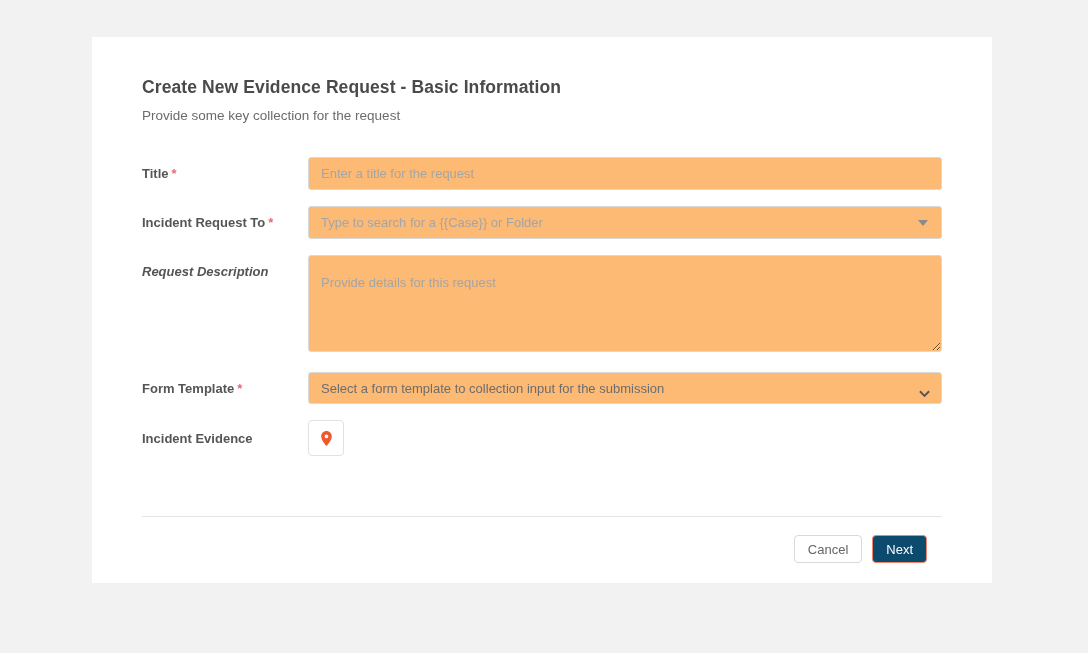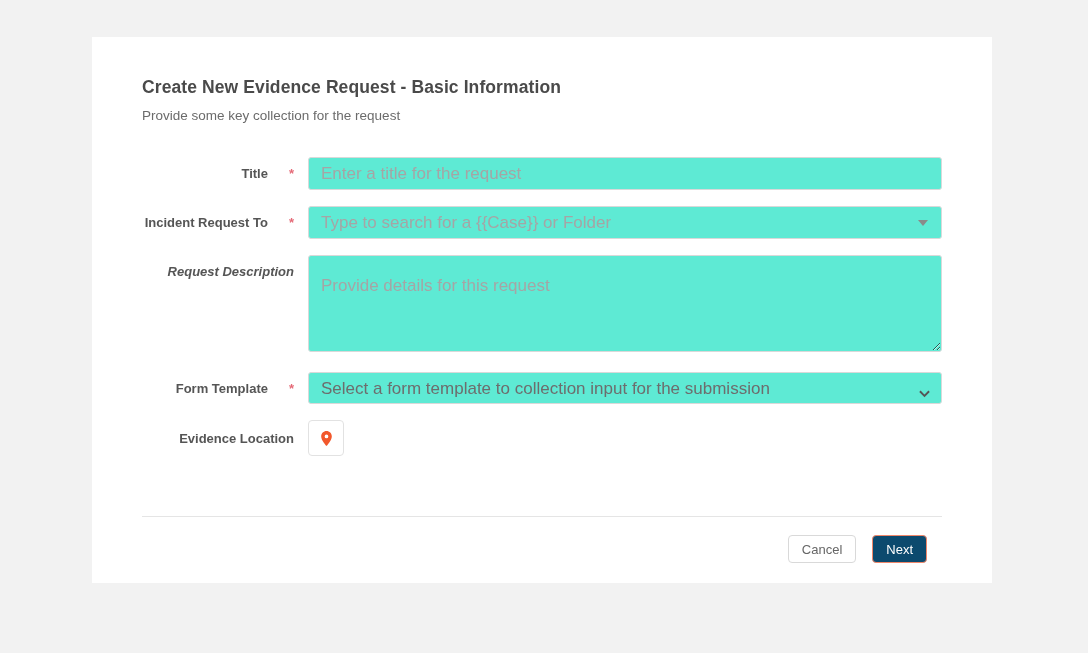--- a/index.html
+++ b/index.html
@@ -32,23 +32,22 @@
   .form-row {
     display: flex;
     margin-bottom: 16px;
   }
   .label-cell {
     width: 152px;
     flex: 0 0 152px;
     text-align: right;
     padding-right: 0;
     display: flex;
-    justify-content: flex-end;
     align-items: center;
-    gap: 21px;
+    gap: 3px;
   }
   .form-row.top-align .label-cell { align-items: flex-start; padding-top: 9px; font-style: italic; }
   .field-label {
     font-size: 13px;
     font-weight: bold;
     color: #555555;
     white-space: nowrap;
   }
   .req {
     color: #e56a77;
@@ -57,23 +56,23 @@
   }
   .field-cell {
     flex: 1;
     margin-left: 14px;
     position: relative;
   }
   .text-input, .textarea-input, .select-input {
     width: 634px;
     border: 1px solid #d9d9d9;
     border-radius: 3px;
-    background: #5eead4;
+    background: #fdba74;
     font-family: "Liberation Sans", sans-serif;
-    font-size: 17px;
+    font-size: 13px;
     color: #555555;
     padding: 0 12px;
     outline: none;
   }
   .text-input { height: 33px; }
   .text-input::placeholder, .textarea-input::placeholder { color: #a5a5a5; opacity: 1; }
   .textarea-input {
     height: 97px;
     padding: 18px 12px;
     resize: both;
@@ -123,21 +122,20 @@
     gap: 10px;
     padding-right: 15px;
   }
   .btn {
     height: 28px;
     border-radius: 4px;
     font-family: "Liberation Sans", sans-serif;
     font-size: 13px;
     cursor: pointer;
     padding: 0 13px;
-    margin-left: 6px;
   }
   .btn-cancel {
     background: #ffffff;
     border: 1px solid #d9d9d9;
     color: #666666;
   }
   .btn-next {
     background: #0c4a6e;
     border: 1px solid #f0876a;
     color: #ffffff;
@@ -195,21 +193,21 @@
         <span class="chevron-icon">
           <svg width="11" height="8" viewBox="0 0 12 8">
               <path d="M1 1l5 5 5-5" stroke="#555555" stroke-width="2" fill="none"></path>
             </svg>
         </span>
       </div>
     </div>
 
     <div class="form-row">
       <div class="label-cell">
-        <span class="field-label">Evidence Location</span>
+        <span class="field-label">Incident Evidence</span>
       </div>
       <div class="field-cell">
         <button class="pin-button">
           <span style="display:flex;">
             <svg width="17" height="19" viewBox="0 0 24 24">
               <path fill="#f2582c" fill-rule="evenodd" d="M12 1.5C7.86 1.5 4.5 4.86 4.5 9c0 5.6 7.5 13.5 7.5 13.5S19.5 14.6 19.5 9c0-4.14-3.36-7.5-7.5-7.5zm0 10.1a2.6 2.6 0 1 1 0-5.2 2.6 2.6 0 0 1 0 5.2z"></path>
             </svg>
           </span>
         </button>
       </div>

